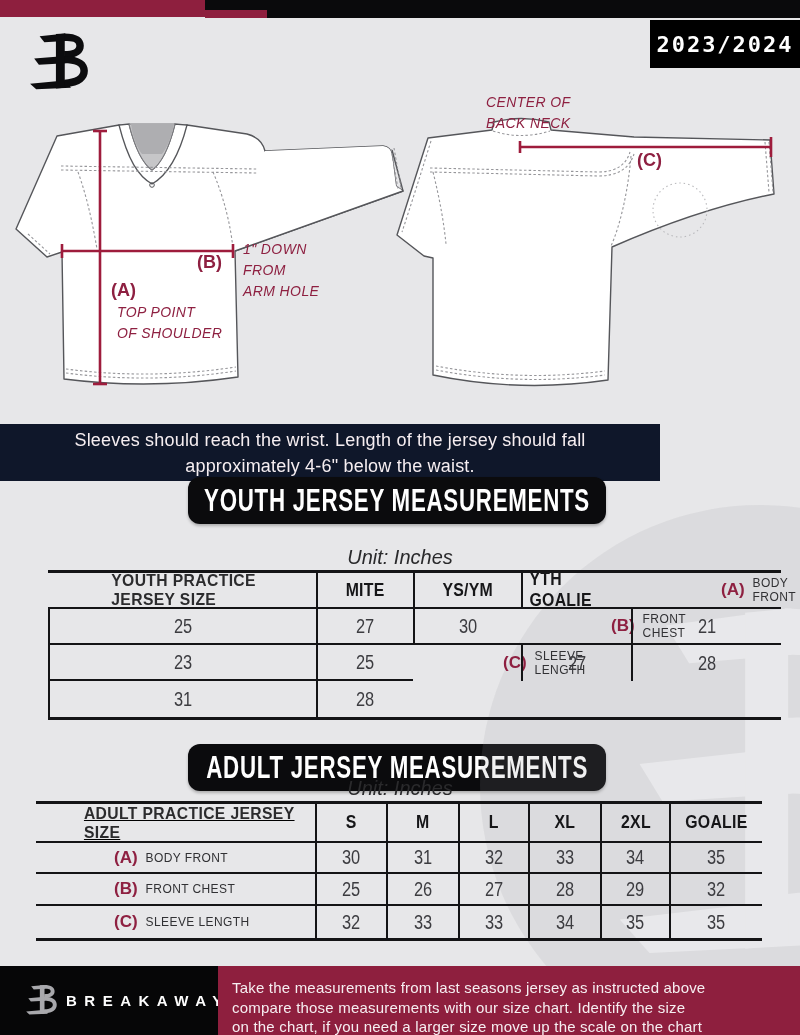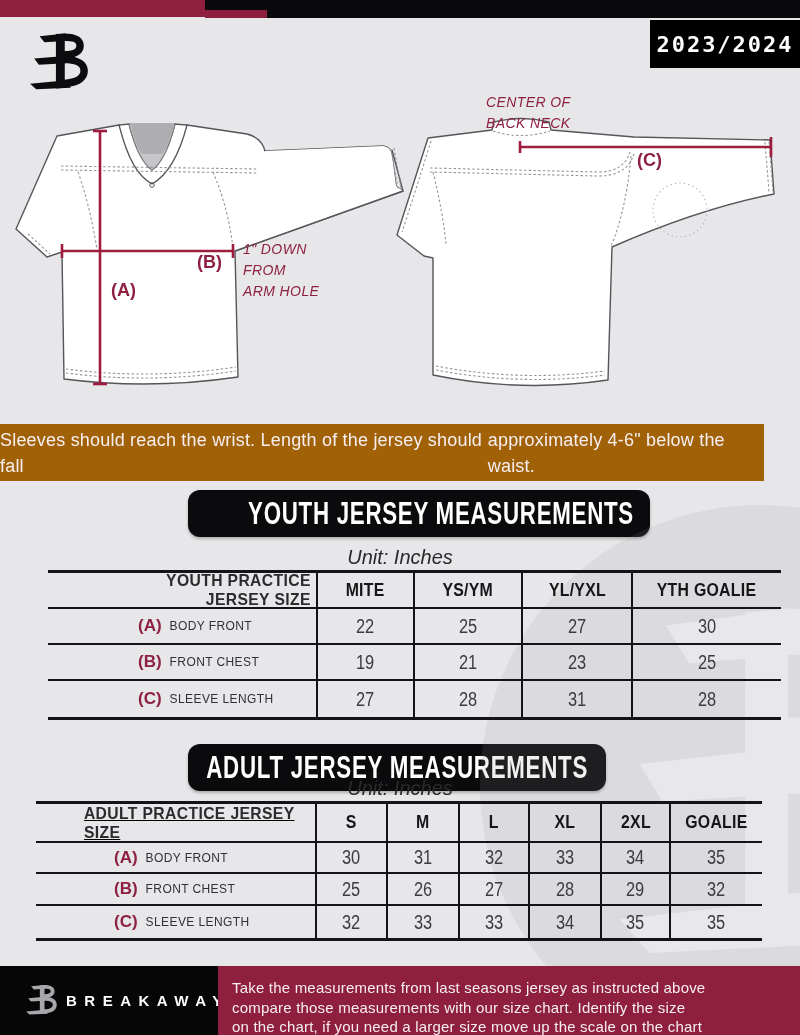--- a/index.html
+++ b/index.html
@@ -19,22 +19,22 @@
   .years-box{position:absolute;left:650px;top:20px;width:150px;height:48px;background:#000000;
              display:flex;align-items:center;justify-content:center;}
   .years-text{font-family:"DejaVu Sans Mono",monospace;font-weight:700;font-size:22px;
               color:#fff;letter-spacing:2px;}
   
   .diagram-svg{position:absolute;left:0;top:85px;}
   .mlabel{position:absolute;color:#8e2041;font-weight:700;font-size:18px;}
   .mcap{position:absolute;color:#8e2041;font-style:italic;font-size:14px;line-height:21px;
         font-weight:500;letter-spacing:.4px;white-space:nowrap;}
   
-  .banner{position:absolute;left:0;top:424px;width:764px;height:57px;background:#a16207;
-          display:flex;align-items:center;justify-content:center;}
+  .banner{position:absolute;left:0;top:424px;width:660px;height:57px;background:#0f172a;
+          display:flex;flex-direction:column;align-items:center;justify-content:center;}
   .banner div{color:#f6eef1;font-size:18px;line-height:26px;letter-spacing:.2px;}
   
   .section-title{position:absolute;left:188px;width:418px;height:47px;background:#0b0b0d;
                  border-radius:12px;display:flex;align-items:center;justify-content:center;
                  box-shadow:0 2px 3px rgba(0,0,0,.25);}
   .section-title span{color:#fff;font-weight:700;font-size:31px;white-space:nowrap;
                       letter-spacing:1px;transform:scaleX(.72);}
   .unit{position:absolute;left:0;width:800px;text-align:center;font-style:italic;font-size:20px;
         color:#2a2a2c;font-weight:500;}
   
@@ -42,21 +42,21 @@
   .tbl .cell{display:flex;align-items:center;justify-content:center;border-bottom:2px solid #141416;}
   .tbl .lastrow{border-bottom:none;}
   .tbl .vline{border-left:2px solid #141416;}
   .tbl .labelcell{justify-content:flex-start;}
   .hdr-label{font-size:16.5px;font-weight:600;color:#2b2b2d;letter-spacing:.4px;transform:scaleX(.95);}
   .hdr-size{font-size:18px;font-weight:700;color:#161618;letter-spacing:.3px;transform:scaleX(.88);display:inline-block;}
   .rowkey{color:#8e2041;font-weight:700;font-size:17px;margin-right:8px;}
   .rowlabel{font-size:12px;font-weight:500;color:#313134;letter-spacing:.4px;}
   .val{font-size:20px;font-weight:400;color:#3c3c40;transform:scaleX(.82);display:inline-block;}
   .yt{left:48px;top:570px;width:733px;grid-template-columns:268px 97px 108px 110px 150px;
-      grid-template-rows:36px 36px 36px 36px;text-align:right;}
+      grid-template-rows:36px 36px 36px 36px;}
   .at{left:36px;top:801px;width:726px;grid-template-columns:279px 71px 72px 70px 72px 69px 93px;
       grid-template-rows:39px 31px 32px 32px;}
   .yt .labelcell{padding-left:90px;}
   .at .labelcell{padding-left:78px;}
   .yt .hdr-label-cell{padding-left:58px;}
   .at .hdr-label-cell{padding-left:42px;text-decoration:underline;}
   
   .wm{position:absolute;z-index:1;pointer-events:none;}
   .wm-circle{left:480px;top:505px;width:560px;height:560px;border-radius:50%;
              background:rgba(150,150,158,.14);}
@@ -171,71 +171,66 @@
     <div>BACK NECK</div>
   </div>
   <div class="mlabel" style="left:637px;top:150px;">(C)</div>
   <div class="mlabel" style="left:197px;top:252px;">(B)</div>
   <div class="mcap" style="left:243px;top:239px;">
     <div>1" DOWN</div>
     <div>FROM</div>
     <div>ARM HOLE</div>
   </div>
   <div class="mlabel" style="left:111px;top:280px;">(A)</div>
+  <div class="mcap" style="left:117px;top:302px;">
+    <div>TOP POINT</div>
+    <div>OF SHOULDER</div>
+  </div>
 
   <div class="banner">
     <div>Sleeves should reach the wrist. Length of the jersey should fall</div>
     <div>approximately 4-6" below the waist.</div>
   </div>
 
-  <div class="section-title" style="top:490px;padding-left:44px;">
+  <div class="section-title" style="top:477px;">
     <span>YOUTH JERSEY MEASUREMENTS</span>
   </div>
   <div class="unit" style="top:546px;">Unit: Inches</div>
 
   <div class="tbl yt">
     <div class="cell labelcell hdr-label-cell">
         <span class="hdr-label">YOUTH PRACTICE JERSEY SIZE</span>
       </div>
     <div class="cell vline">
         <span class="hdr-size">MITE</span>
       </div>
     <div class="cell vline">
         <span class="hdr-size">YS/YM</span>
       </div>
     <div class="cell vline">
-        <span class="hdr-size">YL/YXL</span>
-      </div>
-    <div class="cell vline">
         <span class="hdr-size">YTH GOALIE</span>
       </div>
 
     <div class="cell labelcell">
         <span class="rowkey">(A)</span>
         <span class="rowlabel">BODY FRONT</span>
       </div>
     <div class="cell vline">
-        <span class="val">22</span>
-      </div>
-    <div class="cell vline">
         <span class="val">25</span>
       </div>
     <div class="cell vline">
         <span class="val">27</span>
       </div>
     <div class="cell vline">
         <span class="val">30</span>
       </div>
 
     <div class="cell labelcell">
         <span class="rowkey">(B)</span>
         <span class="rowlabel">FRONT CHEST</span>
-      </div>
-    <div class="cell vline">
-        <span class="val">19</span>
       </div>
     <div class="cell vline">
         <span class="val">21</span>
       </div>
     <div class="cell vline">
         <span class="val">23</span>
       </div>
     <div class="cell vline">
         <span class="val">25</span>
       </div>

